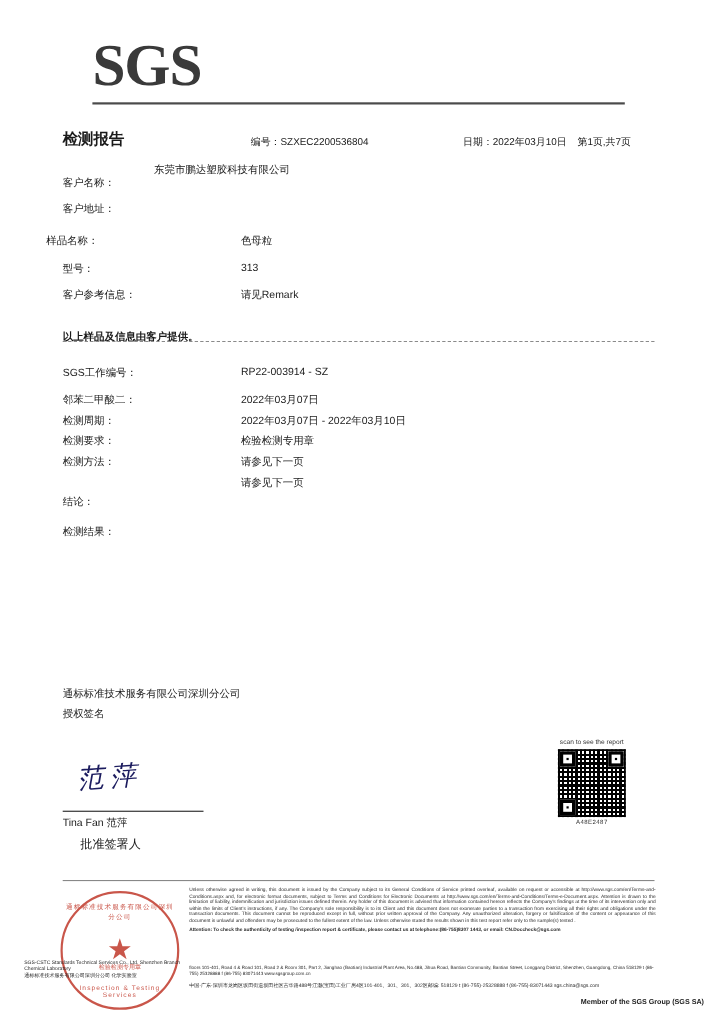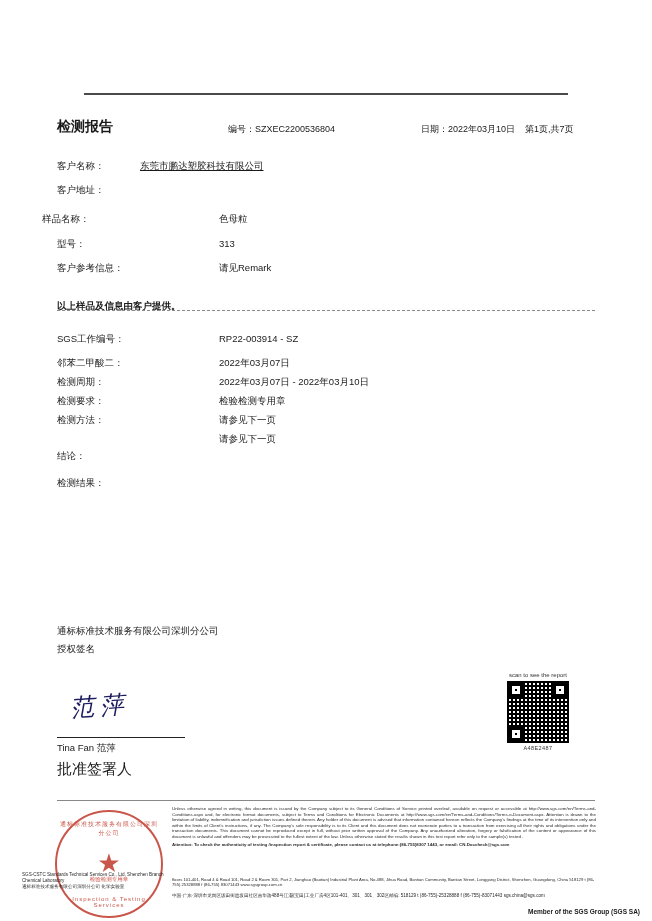--- a/index.html
+++ b/index.html
@@ -146,23 +146,23 @@
   }
   .sig-name {
     position: absolute;
     left: 57px;
     top: 742px;
     font-size: 9.5px;
     color: #1a1a1a;
   }
   .sig-role {
     position: absolute;
-    left: 57px;
+    left: 73px;
     top: 760px;
-    font-size: 15px;
+    font-size: 11px;
     color: #1a1a1a;
   }
   
   .qr-wrap {
     position: absolute;
     left: 506px;
     top: 672px;
     width: 64px;
   }
   .qr-caption {
@@ -301,29 +301,30 @@
     font-size: 4.6px;
     line-height: 6px;
     color: #2a2a2a;
   }
 </style>
 </head>
 <body>
 
 <div class="page">
 
+  <div class="logo">SGS</div>
   <div class="logo-rule"></div>
 
   <div class="report-title">检测报告</div>
   <div class="hdr-no">编号：SZXEC2200536804</div>
   <div class="hdr-date">日期：2022年03月10日</div>
   <div class="hdr-page">第1页,共7页</div>
 
   <div class="field-label" style="left:57px; top:160px;">客户名称：</div>
-  <div class="field-value" style="left:140px; top:160px;text-decoration:underline;">东莞市鹏达塑胶科技有限公司</div>
+  <div class="field-value" style="left:140px; top:148px;">东莞市鹏达塑胶科技有限公司</div>
 
   <div class="field-label" style="left:57px; top:184px;">客户地址：</div>
 
   <div class="field-label" style="left:42px; top:213px;">样品名称：</div>
   <div class="field-value" style="left:219px; top:213px;">色母粒</div>
 
   <div class="field-label" style="left:57px; top:238px;">型号：</div>
   <div class="field-value" style="left:219px; top:238px;">313</div>
 
   <div class="field-label" style="left:57px; top:262px;">客户参考信息：</div>

